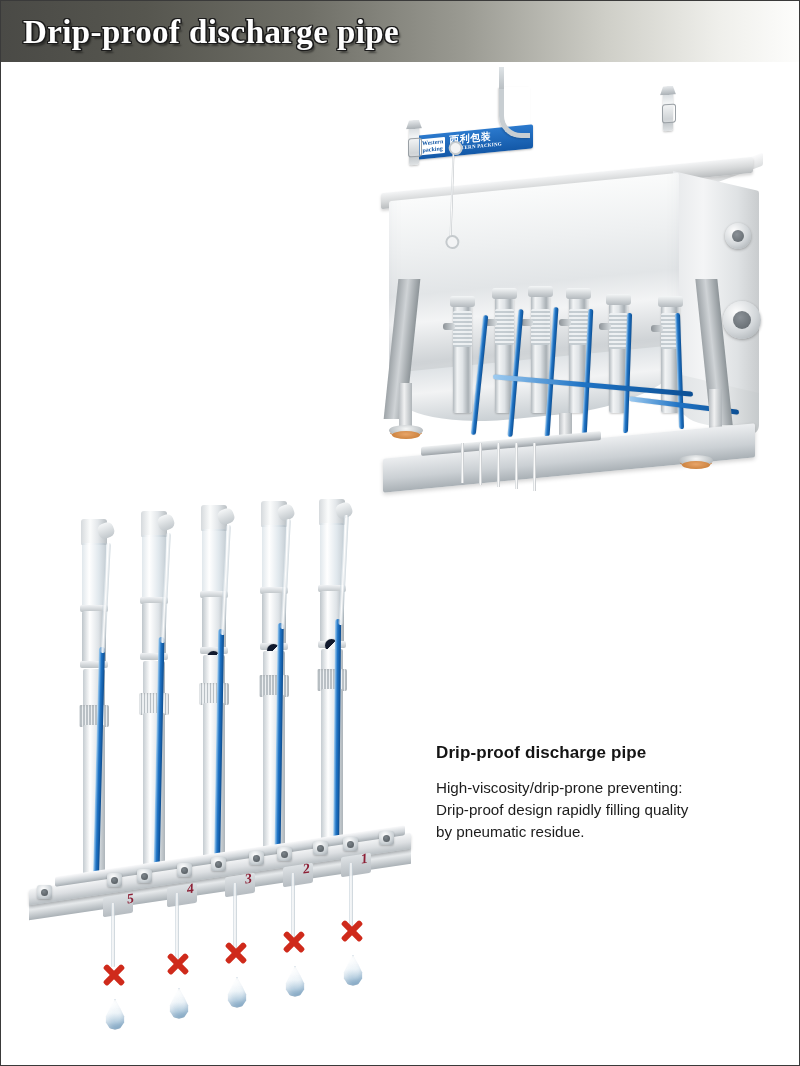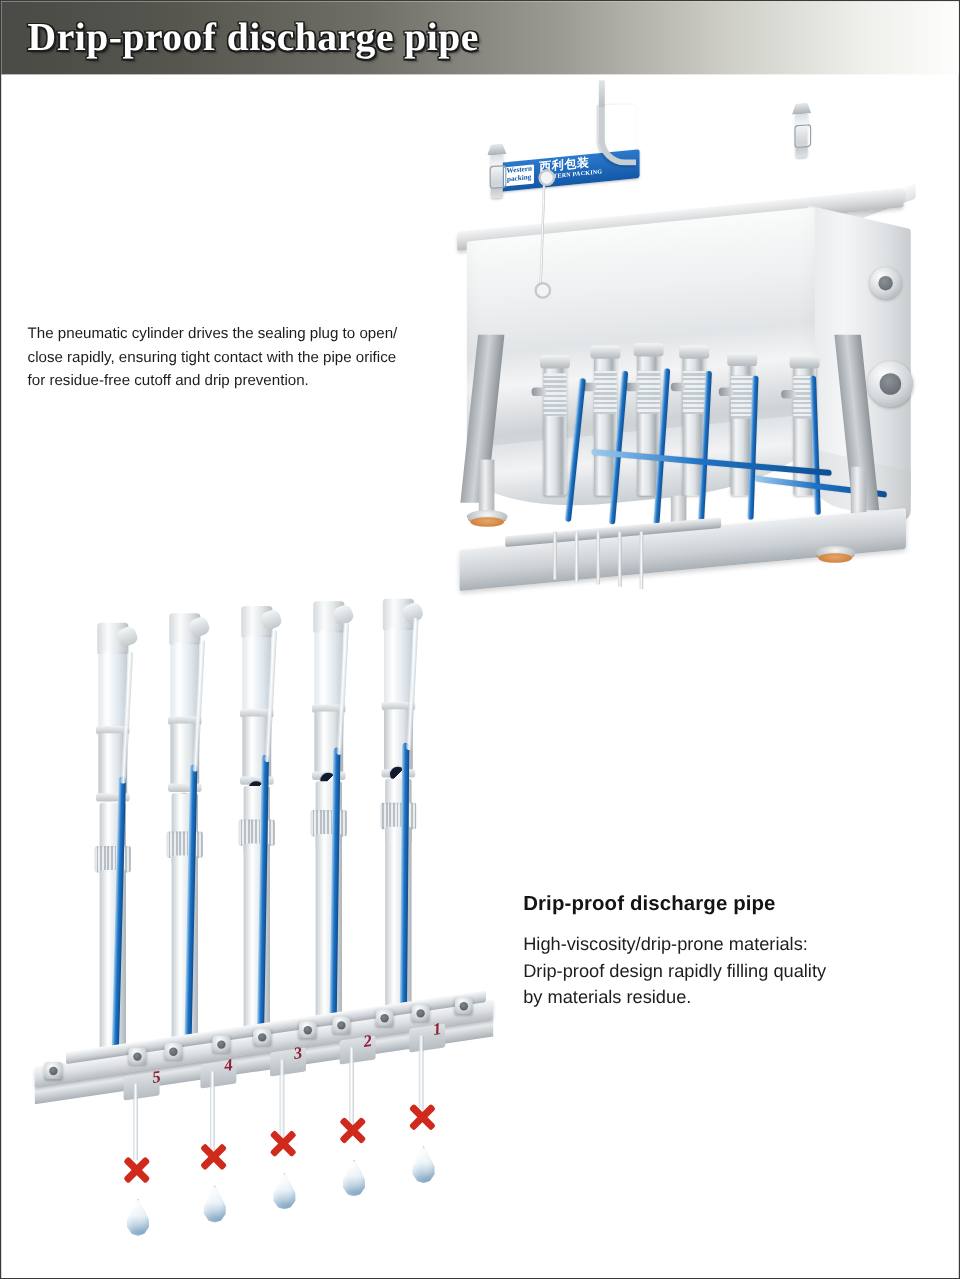--- a/index.html
+++ b/index.html
@@ -187,25 +187,20 @@
 </style>
 </head>
 <body>
 
 <div class="page">
 
   <div class="banner">
     <div class="banner-title">Drip-proof discharge pipe</div>
   </div>
 
-  <div class="top-para">
-    <div>The pneumatic cylinder drives the sealing plug to open/</div>
-    <div>close rapidly, ensuring tight contact with the pipe orifice</div>
-    <div>for residue-free cutoff and drip prevention.</div>
-  </div>
 
   <div class="photo1">
 
     <div class="hp-lid2"></div>
     <div class="hp-lid"></div>
 
     <div class="hp-side"></div>
     <div class="hp-side-bowl"></div>
     <div class="hp-body"></div>
     <div class="hp-bowl"></div>
@@ -442,19 +437,19 @@
     <div class="xmark" style="left:259px;top:430px;"></div>
     <div class="drop" style="left:262px;top:467px;"></div>
 
     <div class="xmark" style="left:317px;top:419px;"></div>
     <div class="drop" style="left:320px;top:456px;"></div>
   </div>
 
   <div class="bottom-block">
     <div class="bb-head">Drip-proof discharge pipe</div>
     <div class="bb-body">
-      <div>High-viscosity/drip-prone materials:</div>
+      <div>High-viscosity/drip-prone preventing:</div>
       <div>Drip-proof design rapidly filling quality</div>
-      <div>by materials residue.</div>
+      <div>by pneumatic residue.</div>
     </div>
   </div>
 
 </div>
 
 </body></html>

